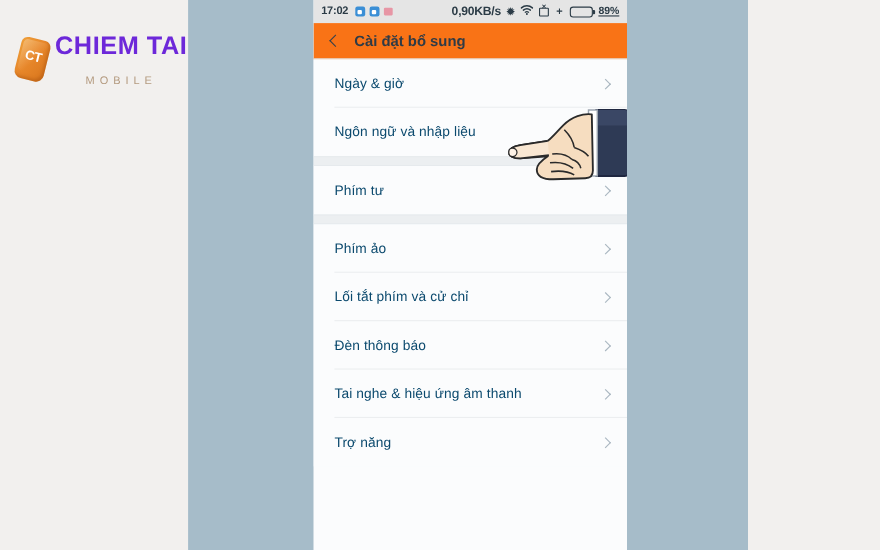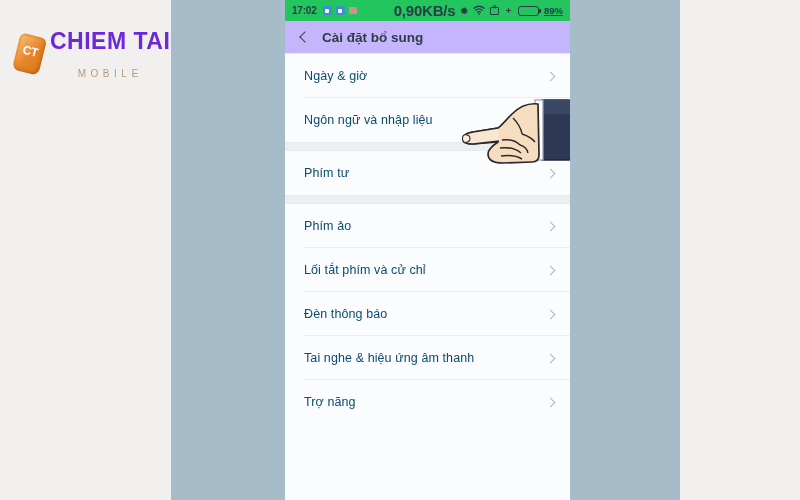--- a/index.html
+++ b/index.html
@@ -73,21 +73,21 @@
     position: absolute;
     left: 285px; top: 0;
     width: 285px; height: 500px;
     background: #fbfcfd;
     overflow: hidden;
   }
 
   
   .statusbar {
     height: 21px;
-    background: #22c55e;
+    background: #e5e5e5;
     display: flex; align-items: center;
     padding: 0 7px;
     font-size: 10px; font-weight: bold; color: #2b3b46;
   }
   .sb-clock { letter-spacing: -0.2px; }
   .sb-left-icons { display: flex; align-items: center; gap: 4px; margin-left: 6px; }
   .sb-sq {
     width: 9px; height: 9px; border-radius: 2px;
     background: #3b8fd6;
     position: relative;
@@ -95,21 +95,21 @@
   .sb-sq:after{
     content:""; position:absolute; left:2.5px; top:2.5px;
     width:4px;height:4px;background:#fff;border-radius:1px;
   }
   .sb-pink {
     width: 8px; height: 7px; border-radius: 1px;
     background: #e8889a; opacity:.85;
   }
   .sb-spacer { flex: 1 1 auto; }
   .sb-right { display:flex; align-items:center; gap: 5px; }
-  .sb-net { font-size: 15px; font-weight: bold; letter-spacing: -0.2px; }
+  .sb-net { font-size: 11px; font-weight: bold; letter-spacing: -0.2px; }
   .sb-box {
     width: 9px; height: 8px;
     border: 1.3px solid #2b3b46;
     border-radius: 1px;
     position: relative;
   }
   .sb-box:after{
     content:"\00d7";
     position:absolute; left:0; right:0; top:-4.5px;
     font-size:7px; text-align:center; color:#2b3b46;
@@ -128,21 +128,21 @@
   }
   .sb-batt-fill{
     height:100%; width:86%;
     background:#37c04a; border-radius:1.5px;
   }
   .sb-pct { font-size: 9.5px; font-weight: bold; text-decoration: underline; }
 
   
   .titlebar {
     height: 33px;
-    background: #c4b5fd;
+    background: #f97316;
     display: flex; align-items: center;
     padding-left: 12px;
     border-bottom: 1px solid #e2e8eb;
   }
   .back-chev {
     width: 13px; height: 13px;
     position: relative; flex: 0 0 auto;
     cursor: pointer;
   }
   .back-chev:before{

